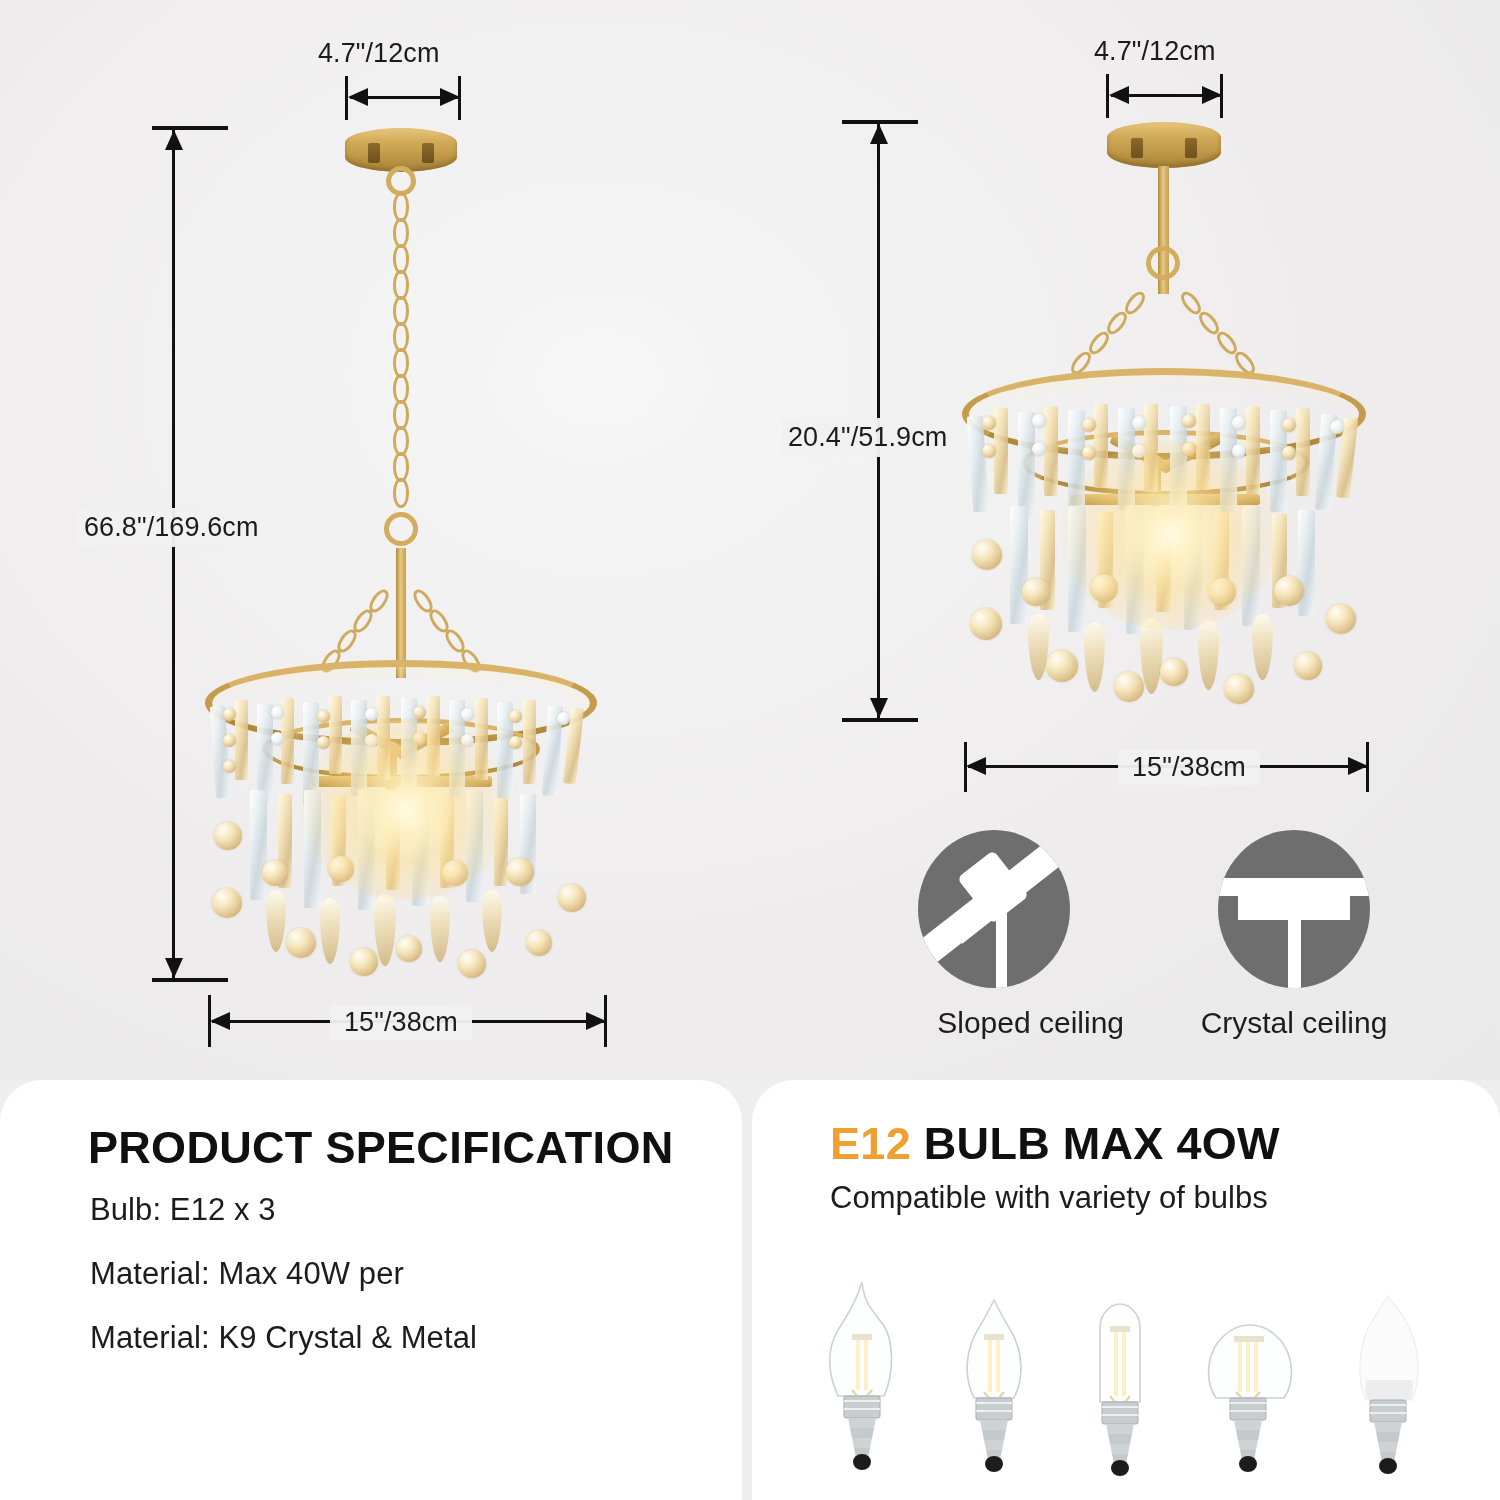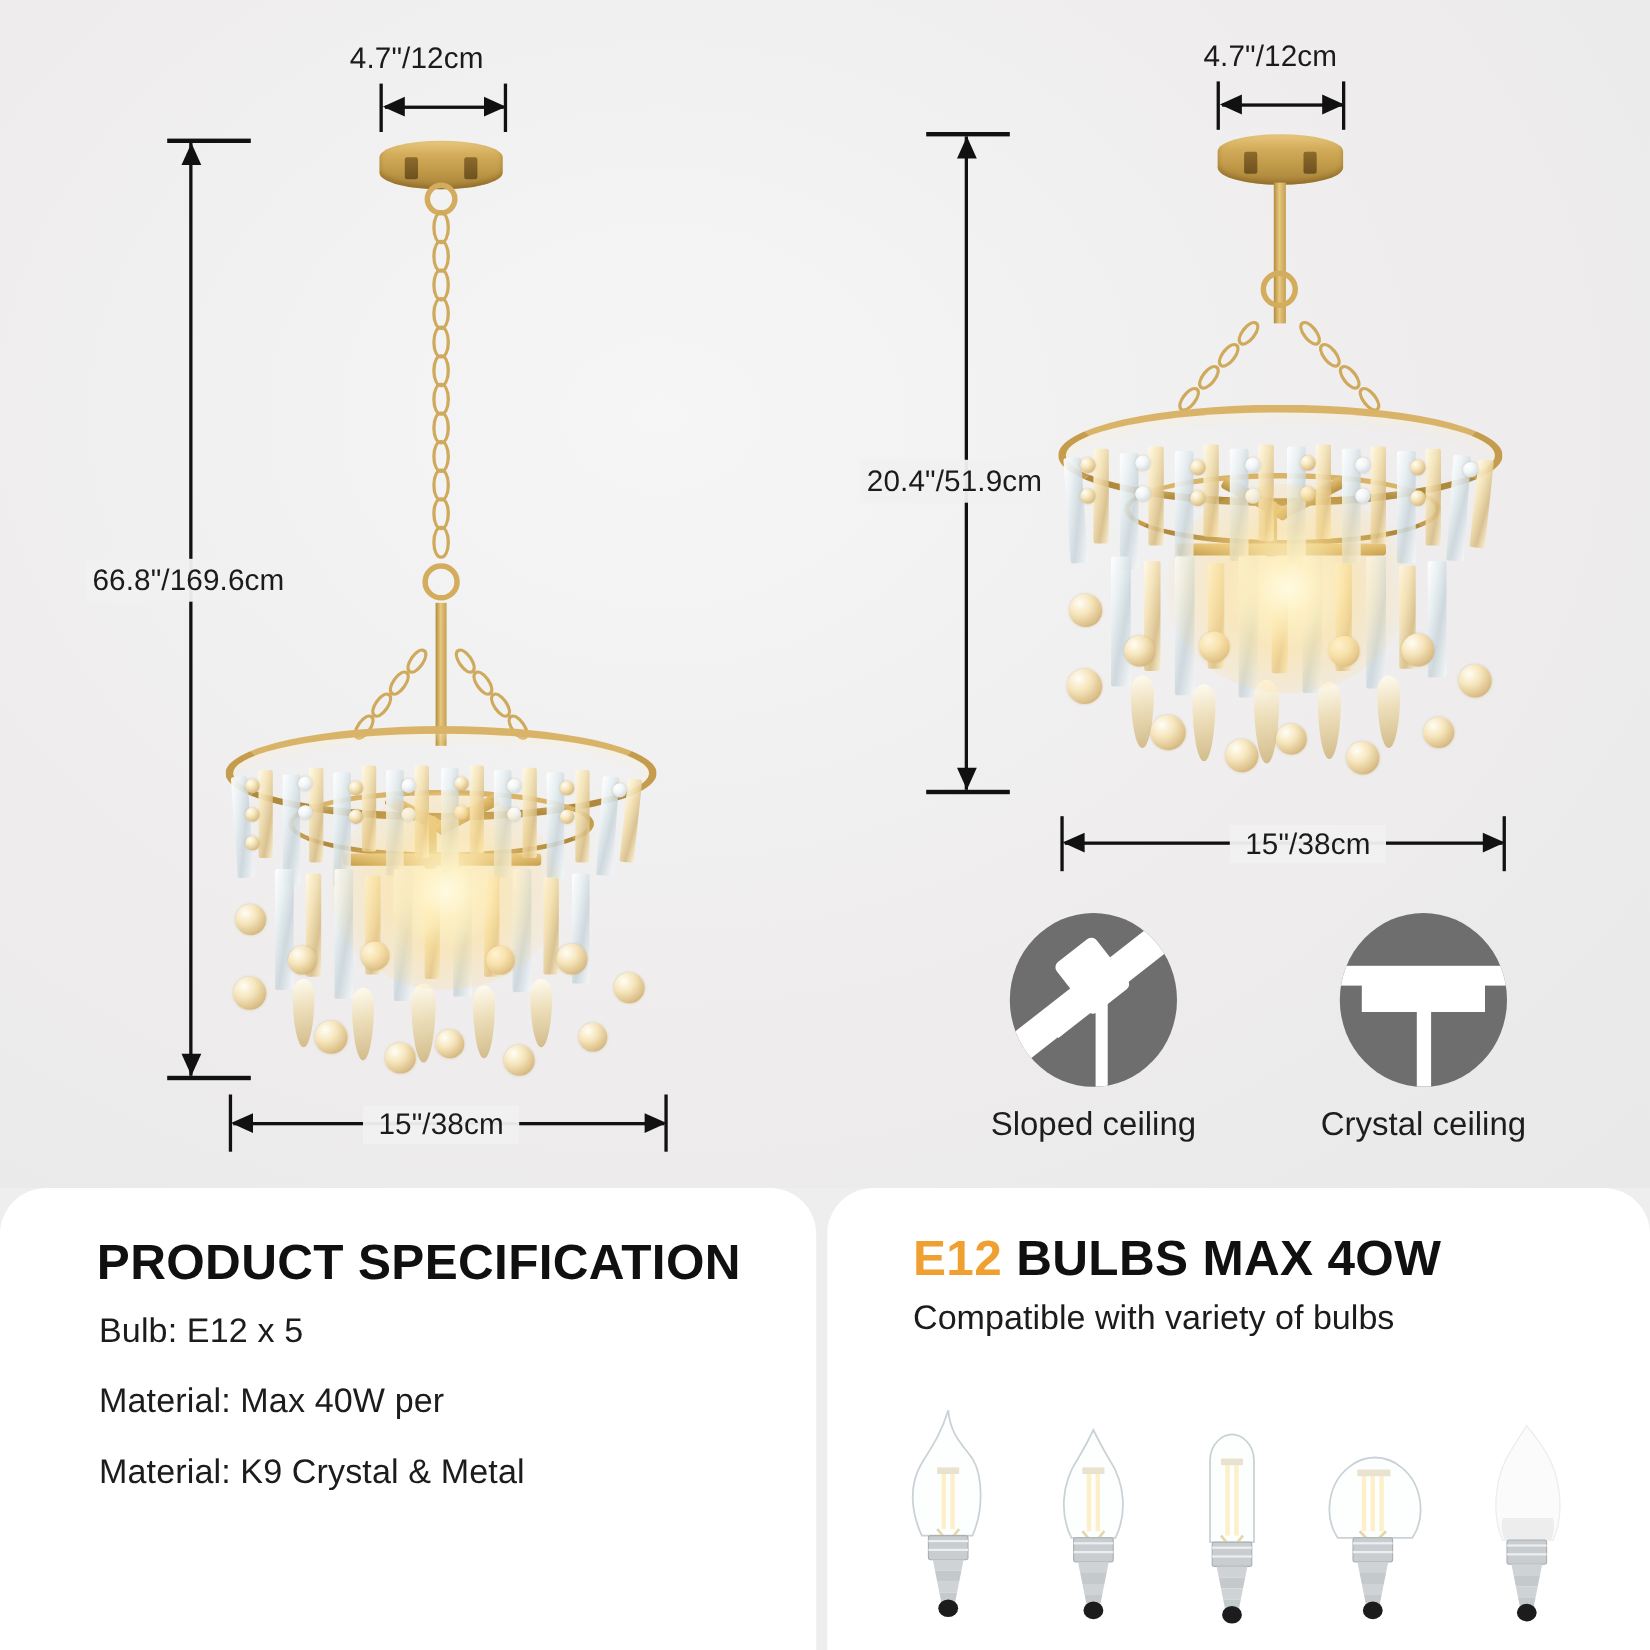--- a/index.html
+++ b/index.html
@@ -408,21 +408,21 @@
           <div class="bead" style="left:256px; top:158px; width:30px; height:30px;"></div>
           <div class="bead" style="left:306px; top:60px;  width:30px; height:30px;"></div>
           <div class="bead" style="left:326px; top:136px; width:28px; height:28px;"></div>
           <div class="bead" style="left:358px; top:88px;  width:30px; height:30px;"></div>
         </div>
 
         <div class="glow" style="left:310px; top:440px; width:220px; height:190px;"></div>
       </div>
 
       <div class="ceil-row" style="left:0; top:830px; width:750px; height:230px;">
-        <div class="ceil-item" style="left:114px; top:0; width:260px;">
+        <div class="ceil-item" style="left:114px; top:0; width:260px;text-align:right;">
           <div class="ceil-circle">
             <div class="cw" style="left:-34px; top:52px; width:230px; height:28px; transform:rotate(-38deg);"></div>
             <div class="cw" style="left:52px; top:28px; width:46px; height:58px; transform:rotate(-38deg); border-radius:6px;"></div>
             <div class="cw" style="left:78px; top:72px; width:11px; height:86px;"></div>
             <div class="cw" style="left:34px; top:84px; width:44px; height:18px; transform:rotate(-38deg);"></div>
           </div>
           <div class="ceil-label">Sloped ceiling</div>
         </div>
 
         <div class="ceil-item" style="left:414px; top:0; width:260px;">
@@ -435,30 +435,30 @@
         </div>
       </div>
     </div>
   </div>
 
   <div class="cards">
 
     <div class="card card-left">
       <div class="spec-title">PRODUCT SPECIFICATION</div>
       <div class="spec-list">
-        <div class="spec-line">Bulb: E12 x 5</div>
+        <div class="spec-line">Bulb: E12 x 3</div>
         <div class="spec-line">Material: Max 40W per</div>
         <div class="spec-line">Material: K9 Crystal  &amp; Metal</div>
       </div>
     </div>
 
     <div class="card card-right">
       <div class="bulb-title">
         <span class="e12">E12</span>
-        <span>BULBS MAX 4OW</span>
+        <span>BULB MAX 4OW</span>
       </div>
       <div class="bulb-sub bulb-sub-1">Compatible with variety of bulbs</div>
 
       <div class="bulb-row">
 
         <div class="bulb-item" style="left:12px; width:120px; height:212px;">
           <svg width="120" height="212" viewBox="0 0 120 212">
             <path d="M34 118 C24 96 22 72 34 52 C44 36 52 24 58 4 C60 26 70 34 80 48 C90 64 90 96 80 118 Z" fill="#fdfefe" stroke="#c9d2d6" stroke-width="1.6"></path>
             <rect x="52" y="60" width="4" height="52" fill="#fdf0c8"></rect>
             <rect x="60" y="60" width="4" height="52" fill="#fdf0c8"></rect>

